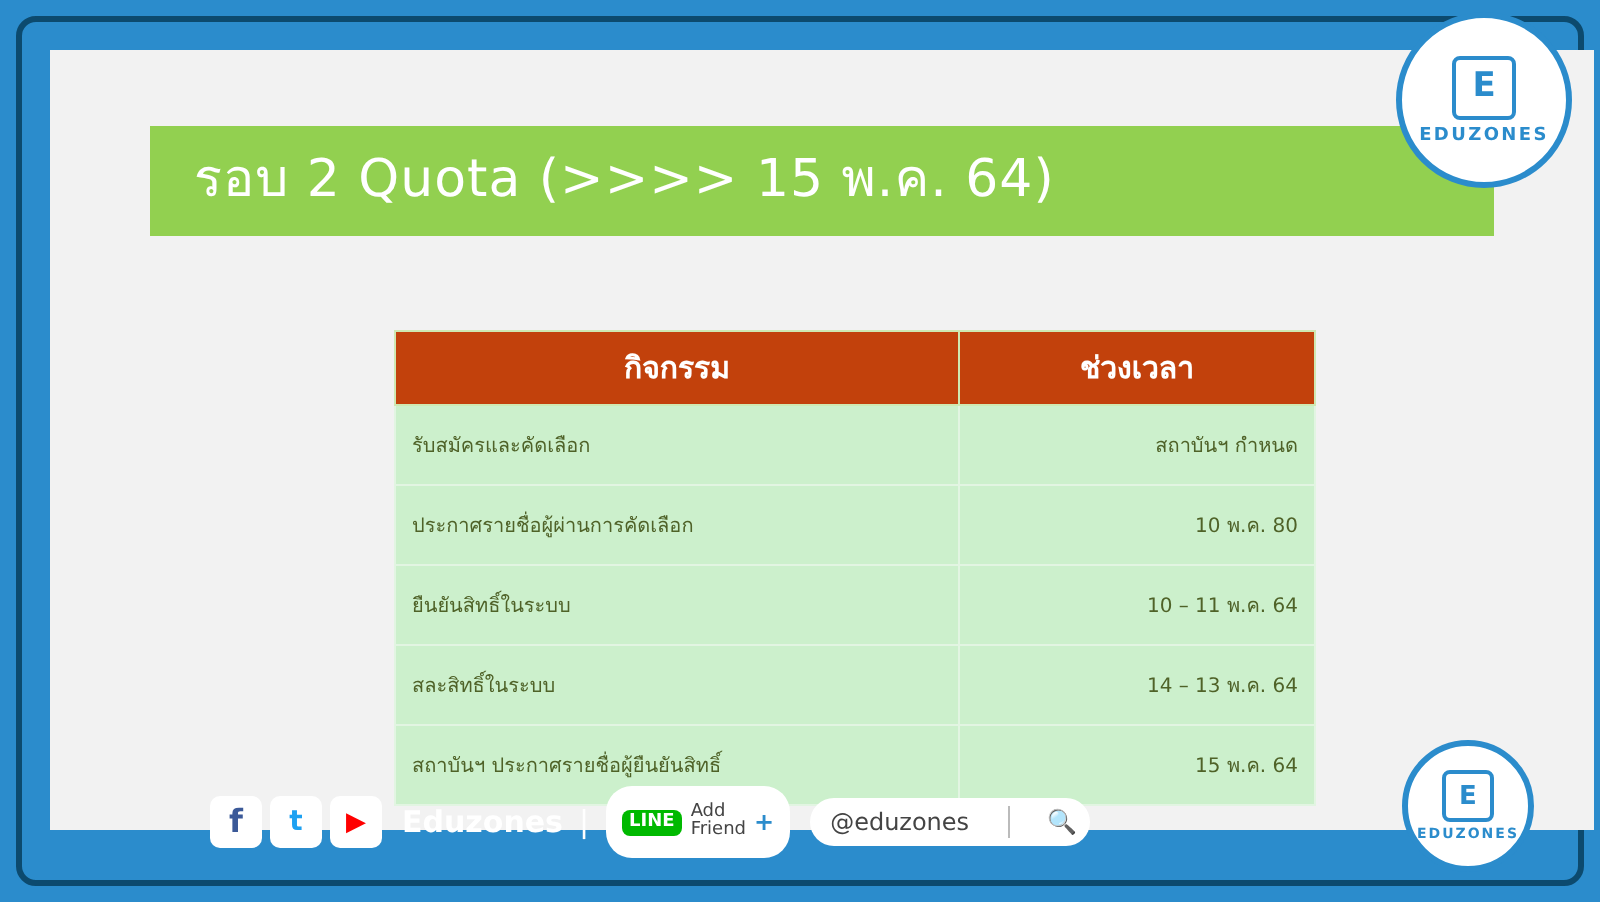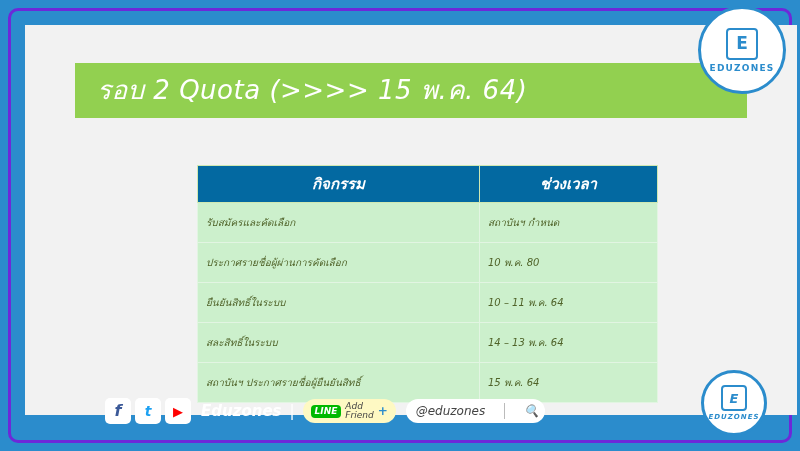--- a/index.html
+++ b/index.html
@@ -20,25 +20,24 @@
     background: #2b8ccc;
     box-sizing: border-box;
   }
   
   .frame {
     position: absolute;
     left: 8px;
     top: 8px;
     right: 8px;
     bottom: 8px;
-    border: 3px solid #6d28d9;
+    border: 3px solid #0c4a6e;
     border-radius: 10px;
     box-sizing: border-box;
     background: #2b8ccc;
-    font-style: italic;
   }
   .canvas {
     position: absolute;
     left: 14px;
     top: 14px;
     width: 772px;
     height: 390px;
     background: #f2f2f2;
     box-sizing: border-box;
   }
@@ -68,21 +67,21 @@
     left: 172px;
     top: 140px;
     width: 460px;
   }
   table.schedule {
     border-collapse: collapse;
     width: 460px;
     table-layout: fixed;
   }
   table.schedule th {
-    background: #0369a1;
+    background: #c2410c;
     color: #ffffff;
     font-size: 15px;
     font-weight: bold;
     height: 32px;
     text-align: center;
     border: 1px solid #cfe8b2;
     padding: 2px 4px;
   }
   table.schedule td {
     background: #ccf0cc;
@@ -90,21 +89,21 @@
     font-size: 10px;
     height: 35px;
     border: 1px solid #e2f5e2;
     padding: 2px 8px;
     vertical-align: middle;
   }
   table.schedule td.activity {
     text-align: left;
   }
   table.schedule td.period {
-    text-align: left;
+    text-align: right;
   }
   col.c-activity { width: 282px; }
   col.c-period { width: 178px; }
 
   
   .logo-top {
     position: absolute;
     right: 14px;
     top: 6px;
     width: 88px;
@@ -177,23 +176,23 @@
     font-weight: bold;
   }
   .sep {
     color: #ffffff;
     font-size: 15px;
     margin: 0 8px;
   }
   .line-pill {
     display: flex;
     align-items: center;
-    background: #fef9c3;
+    background: #ffffff;
     border-radius: 13px;
-    height: 24px;
+    height: 36px;
     padding: 0 8px;
     gap: 4px;
   }
   .line-pill .lbadge {
     background: #00b900;
     color: #ffffff;
     font-size: 9px;
     font-weight: bold;
     border-radius: 4px;
     padding: 2px 4px;

